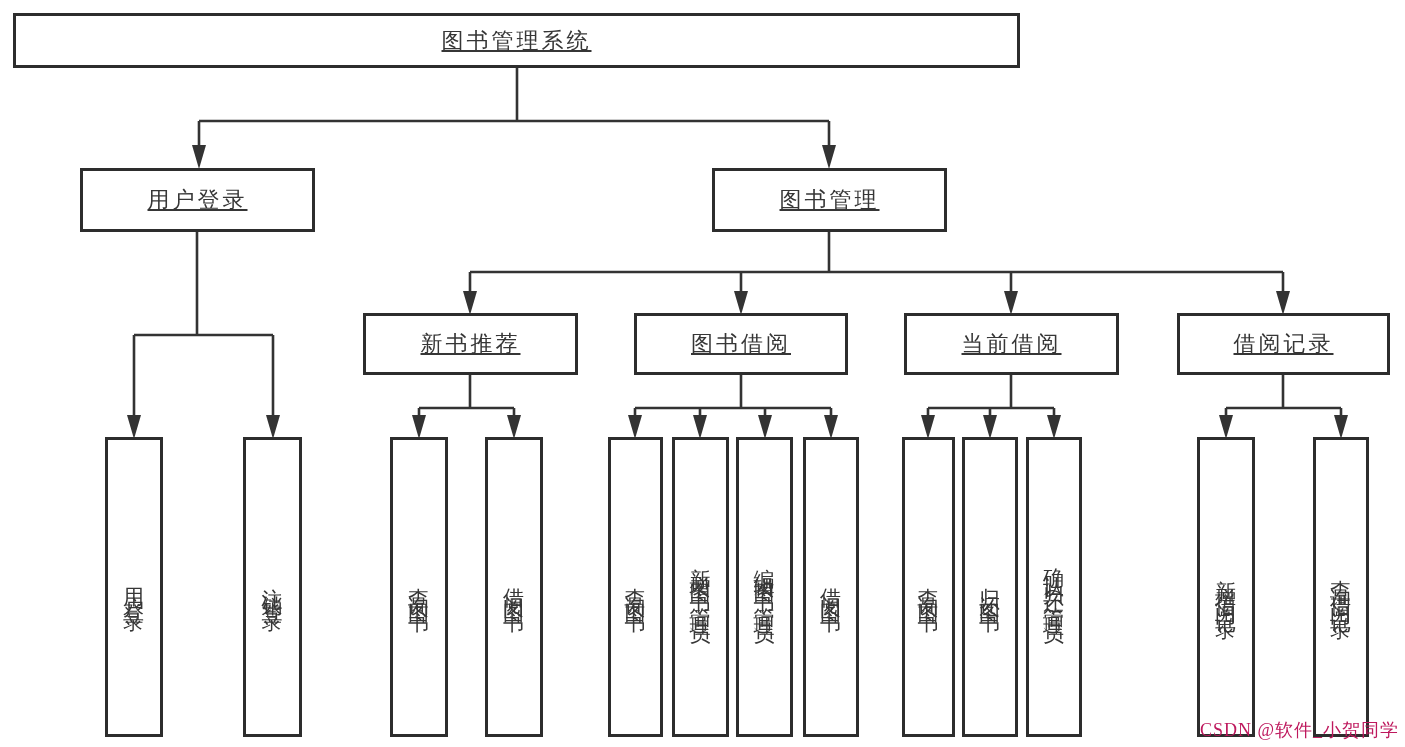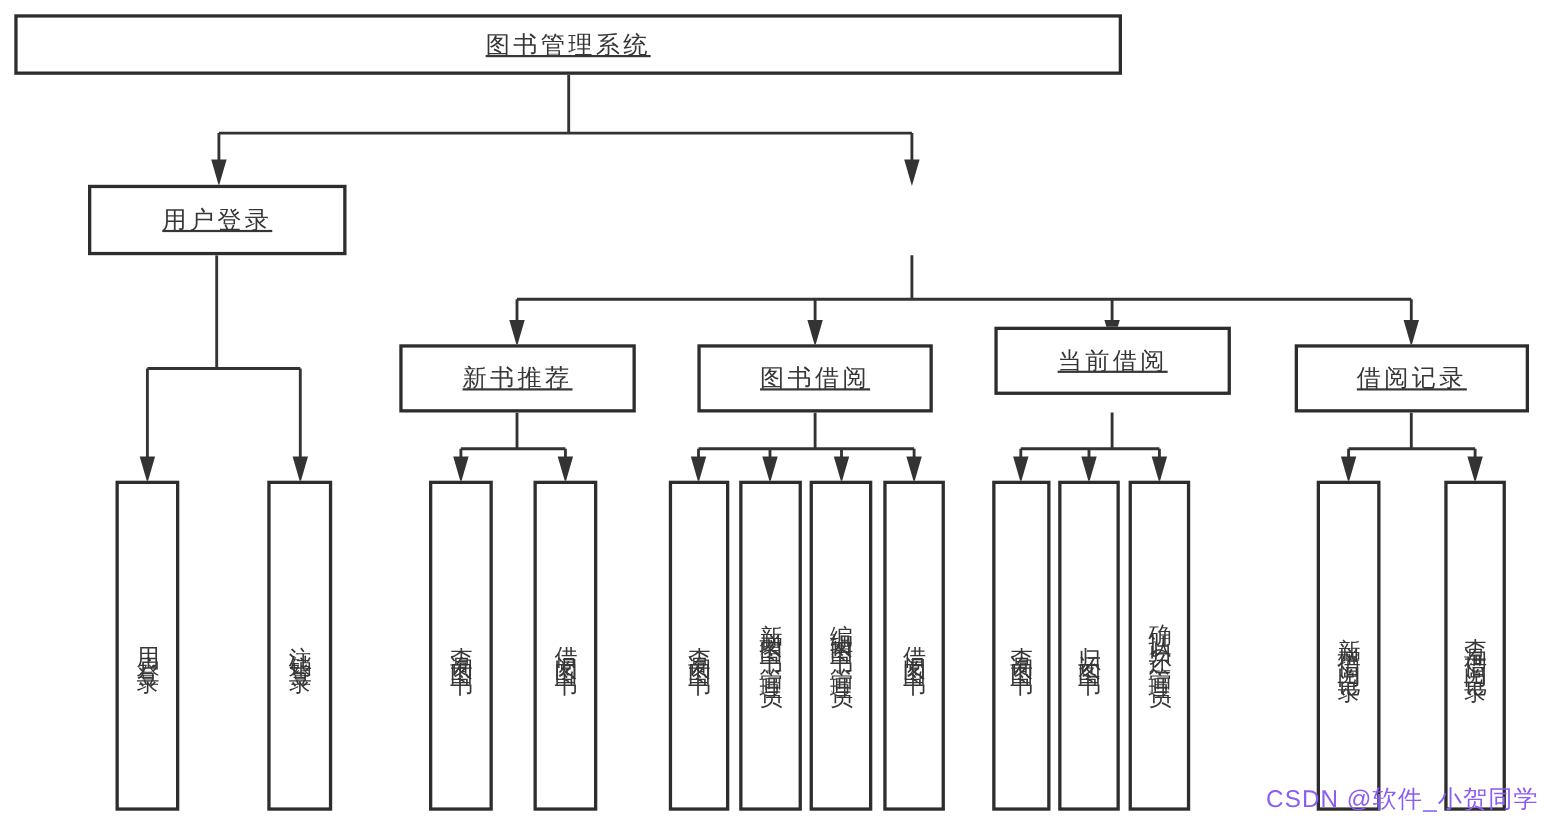--- a/index.html
+++ b/index.html
@@ -32,25 +32,26 @@
     writing-mode:vertical-rl;
     font-size:21px;
     letter-spacing:8px;
     line-height:1;
     text-align:center;
   }
   .watermark{
     position:absolute;
     right:6px;
     bottom:5px;
-    font-size:22px;
-    color:#8b5cf6;
+    font-size:18px;
+    color:#be185d;
     letter-spacing:1px;
     z-index:3;
     white-space:nowrap;
+    font-family:Liberation Serif, serif;
   }
 </style>
 </head>
 <body>
 
 <div id="canvas">
 
   <svg id="connectors" viewBox="0 0 1405 747" xmlns="http://www.w3.org/2000/svg">
     <path fill="none" stroke="#333333" stroke-width="2.6" d="
       M517,68 V121 M199,121 H829 M199,121 V149 M829,121 V149
@@ -79,24 +80,25 @@
       <polygon points="983,415 997,415 990,439"></polygon>
       <polygon points="1047,415 1061,415 1054,439"></polygon>
       <polygon points="1219,415 1233,415 1226,439"></polygon>
       <polygon points="1334,415 1348,415 1341,439"></polygon>
     </g>
   </svg>
 
   <div class="node h-node" style="left:13px;top:13px;width:1007px;height:55px;">图书管理系统</div>
 
   <div class="node h-node" style="left:80px;top:168px;width:235px;height:64px;">用户登录</div>
+  <div class="node h-node" style="left:712px;top:168px;width:235px;height:64px;">图书管理</div>
 
   <div class="node h-node" style="left:363px;top:313px;width:215px;height:62px;">新书推荐</div>
   <div class="node h-node" style="left:634px;top:313px;width:214px;height:62px;">图书借阅</div>
-  <div class="node h-node" style="left:904px;top:297px;width:215px;height:62px;">当前借阅</div>
+  <div class="node h-node" style="left:904px;top:313px;width:215px;height:62px;">当前借阅</div>
   <div class="node h-node" style="left:1177px;top:313px;width:213px;height:62px;">借阅记录</div>
 
   <div class="node v-node" style="left:105px;top:437px;width:58px;height:300px;">用户登录</div>
   <div class="node v-node" style="left:243px;top:437px;width:59px;height:300px;">注销登录</div>
 
   <div class="node v-node" style="left:390px;top:437px;width:58px;height:300px;">查询图书</div>
   <div class="node v-node" style="left:485px;top:437px;width:58px;height:300px;">借阅图书</div>
 
   <div class="node v-node" style="left:608px;top:437px;width:55px;height:300px;">查询图书</div>
   <div class="node v-node" style="left:672px;top:437px;width:57px;height:300px;">新增图书（管理员）</div>

